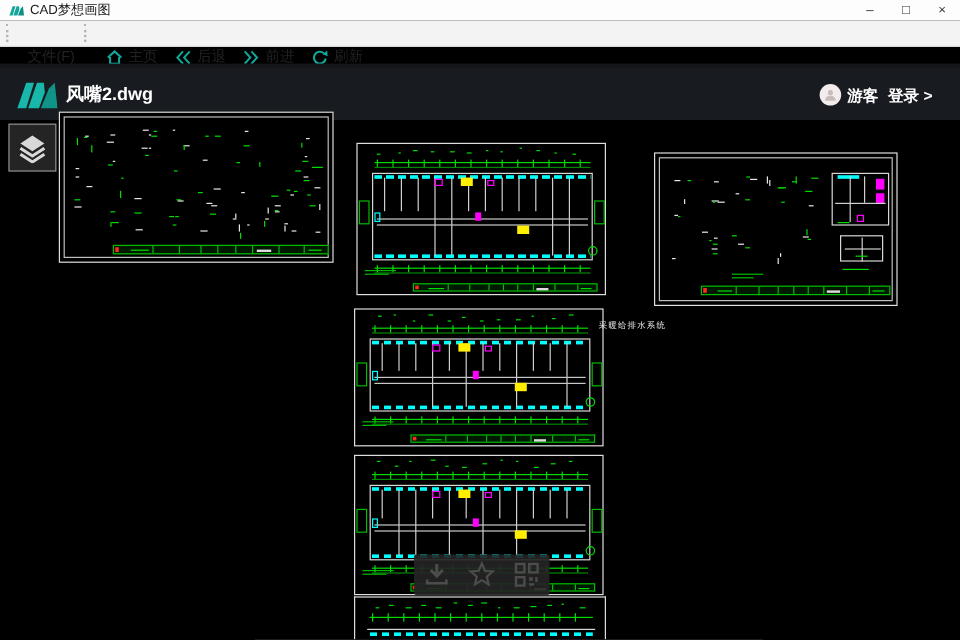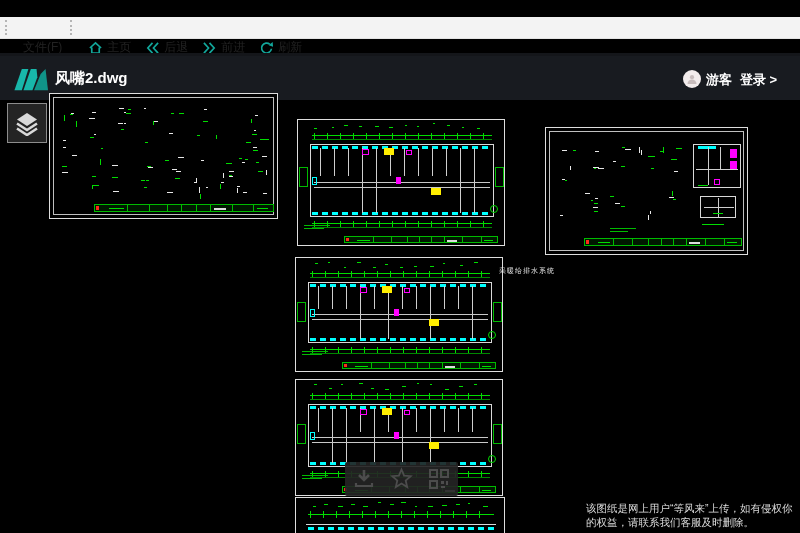--- a/index.html
+++ b/index.html
@@ -47,20 +47,31 @@
            display:flex;align-items:center;justify-content:center;gap:13px;border-radius:2px;}
   .overlay svg{display:block;cursor:default;}
   
   .watermark{position:absolute;left:586px;top:445px;width:210px;font-size:10.5px;color:#dcdcdc;line-height:14px;}
 </style>
 </head>
 <body>
 
 <div id="stage">
 
+  <div class="titlebar">
+    <svg width="13" height="11" viewBox="0 0 44 34">
+      <polygon points="3,32 12,6 20,6 12,32" fill="#12a79b"></polygon>
+      <polygon points="14,32 23,6 30,6 31,16 25,32" fill="#12a79b"></polygon>
+      <polygon points="27,32 35,12 41,6 44,32" fill="#0e8f84"></polygon>
+    </svg>
+    <span class="apptitle">CAD梦想画图</span>
+    <div class="winbtn min">–</div>
+    <div class="winbtn max">□</div>
+    <div class="winbtn close">×</div>
+  </div>
 
   <div class="toolbar">
     <div class="grip"></div>
     <div class="tbtn">
       <span>文件(F)</span>
     </div>
     <div class="grip"></div>
     <div class="tbtn">
       <svg width="15" height="14" viewBox="0 0 16 15">
         <path d="M2 7.5L8 2l6 5.5M4 7v6h8V7" fill="none" stroke="#12a79b" stroke-width="1.8"></path>
@@ -611,18 +622,14 @@
       <svg width="24" height="24" viewBox="0 0 24 24">
         <rect x="3" y="3" width="7" height="7" fill="none" stroke="#4c4c4c" stroke-width="2"></rect>
         <rect x="14" y="3" width="7" height="7" fill="none" stroke="#4c4c4c" stroke-width="2"></rect>
         <rect x="3" y="14" width="7" height="7" fill="none" stroke="#4c4c4c" stroke-width="2"></rect>
         <rect x="14" y="14" width="3" height="3" fill="#4c4c4c"></rect>
         <rect x="19" y="14" width="2" height="4" fill="#4c4c4c"></rect>
         <rect x="14" y="19" width="4" height="2" fill="#4c4c4c"></rect>
       </svg>
     </div>
 
-    <div class="watermark">
-      <div>该图纸是网上用户“等风来”上传，如有侵权你</div>
-      <div>的权益，请联系我们客服及时删除。</div>
-    </div>
   </div>
 </div>
 
 </body></html>

